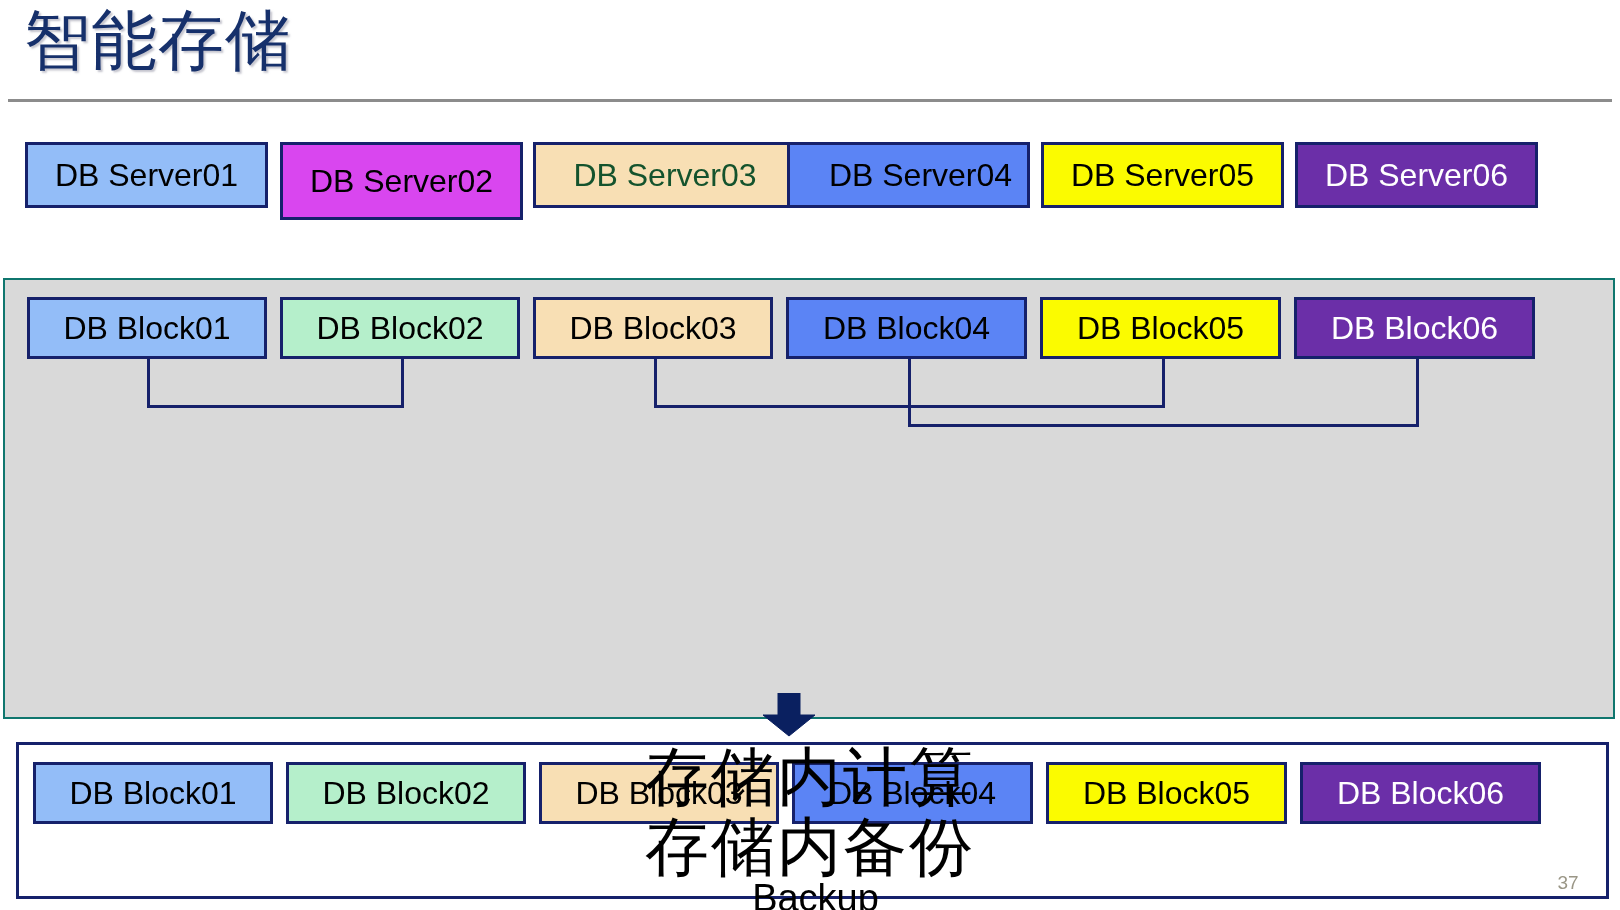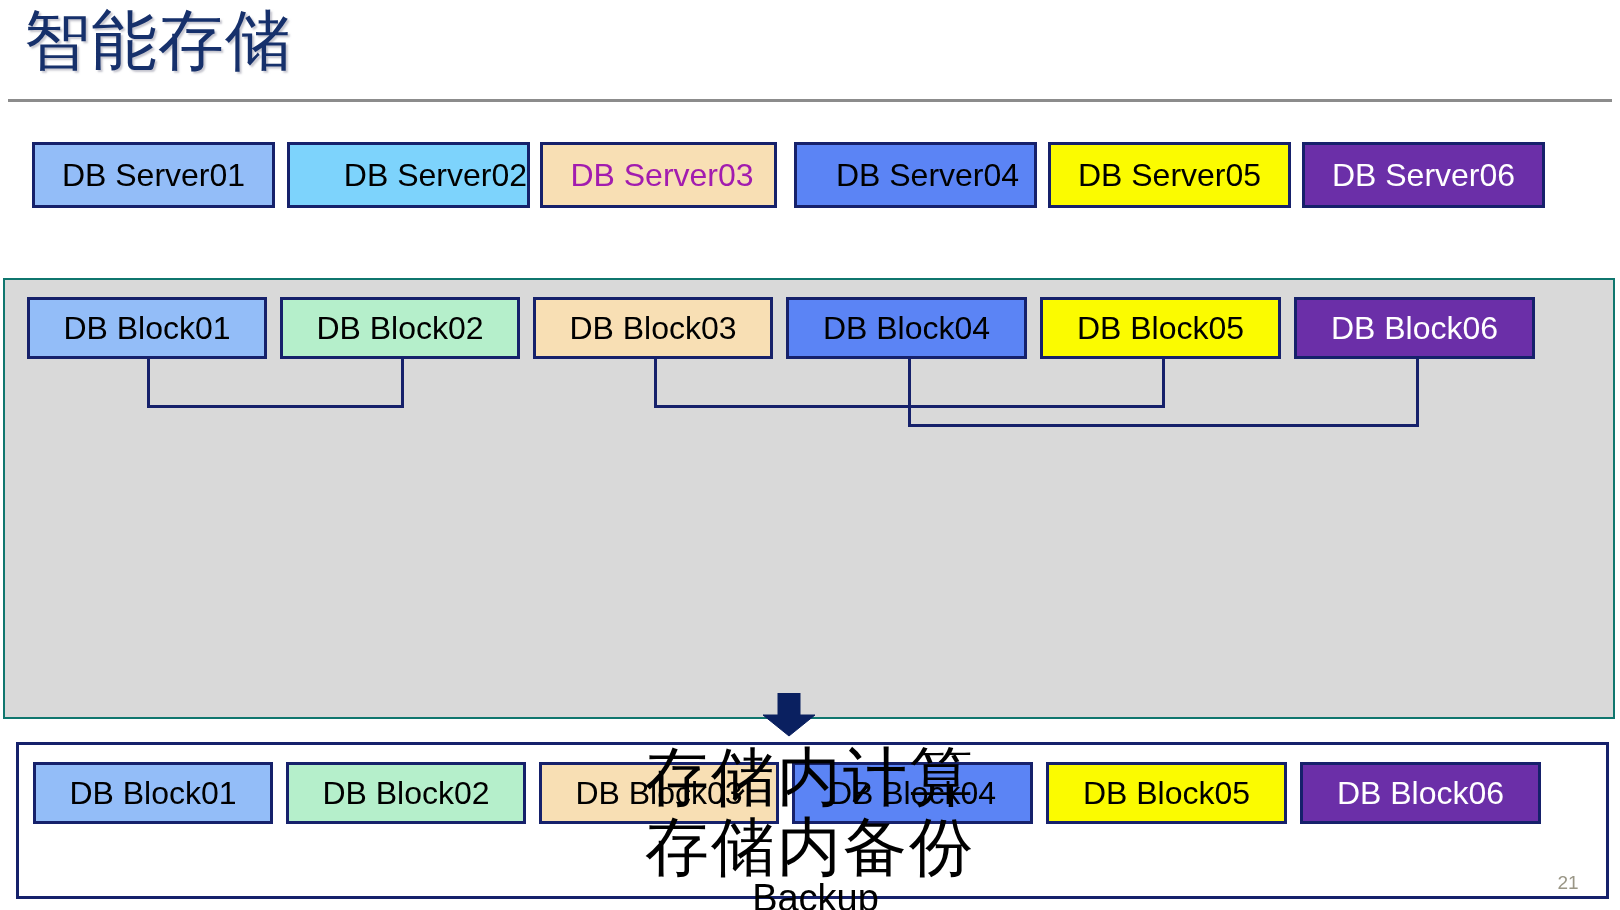--- a/index.html
+++ b/index.html
@@ -48,21 +48,21 @@
     font-size: 32px;
     line-height: 1;
     color: #000000;
     white-space: nowrap;
     letter-spacing: 0px;
   }
   .node.white-text { color: #ffffff; }
 
   
   #server-row { position: absolute; left: 0; top: 0; width: 1620px; height: 910px; pointer-events: none; }
-  #server-row .node { pointer-events: auto; margin-left: 7px; }
+  #server-row .node { pointer-events: auto; }
 
   
   #storage-container {
     position: absolute;
     left: 3px;
     top: 278px;
     width: 1612px;
     height: 441px;
     box-sizing: border-box;
     border: 2px solid #0f766e;
@@ -148,24 +148,24 @@
 </head>
 <body>
 
 <div id="slide-title">智能存储</div>
 <div id="title-rule"></div>
 
 <div id="server-row">
     <div class="node" style="left: 25px; top: 142px; width: 243px; height: 66px; background: rgb(147, 189, 248); color: rgb(0, 0, 0);">
       <span>DB Server01</span>
     </div>
-    <div class="node" style="left: 280px; top: 142px; width: 243px; height: 66px; background: #7dd3fc; color: rgb(0, 0, 0); justify-content: flex-end;">
+    <div class="node" style="left: 280px; top: 142px; width: 243px; height: 78px; background: #d946ef; color: rgb(0, 0, 0);">
       <span>DB Server02</span>
     </div>
-    <div class="node" style="left: 533px; top: 142px; width: 237px; height: 66px; background: rgb(248, 223, 180); color: #a21caf; padding-left: 7px;">
+    <div class="node" style="left: 533px; top: 142px; width: 257px; height: 66px; background: rgb(248, 223, 180); color: #14532d; padding-left: 7px;">
       <span>DB Server03</span>
     </div>
     <div class="node" style="left: 787px; top: 142px; width: 243px; height: 66px; background: rgb(91, 132, 245); color: rgb(0, 0, 0); padding-left: 24px;">
       <span>DB Server04</span>
     </div>
     <div class="node" style="left: 1041px; top: 142px; width: 243px; height: 66px; background: rgb(251, 251, 0); color: rgb(0, 0, 0);">
       <span>DB Server05</span>
     </div>
     <div class="node white-text" style="left: 1295px; top: 142px; width: 243px; height: 66px; background: rgb(107, 47, 168); color: rgb(255, 255, 255);">
       <span>DB Server06</span>
@@ -236,13 +236,13 @@
       </div>
     <div id="backup-label">Backup</div>
   </div>
 
   <div id="storage-label">Storage</div>
 </div>
 
 <div class="footer-line" id="footer-line-1">存储内计算</div>
 <div class="footer-line" id="footer-line-2">存储内备份</div>
 
-<div id="slide-number">21</div>
+<div id="slide-number">37</div>
 
 </body></html>

